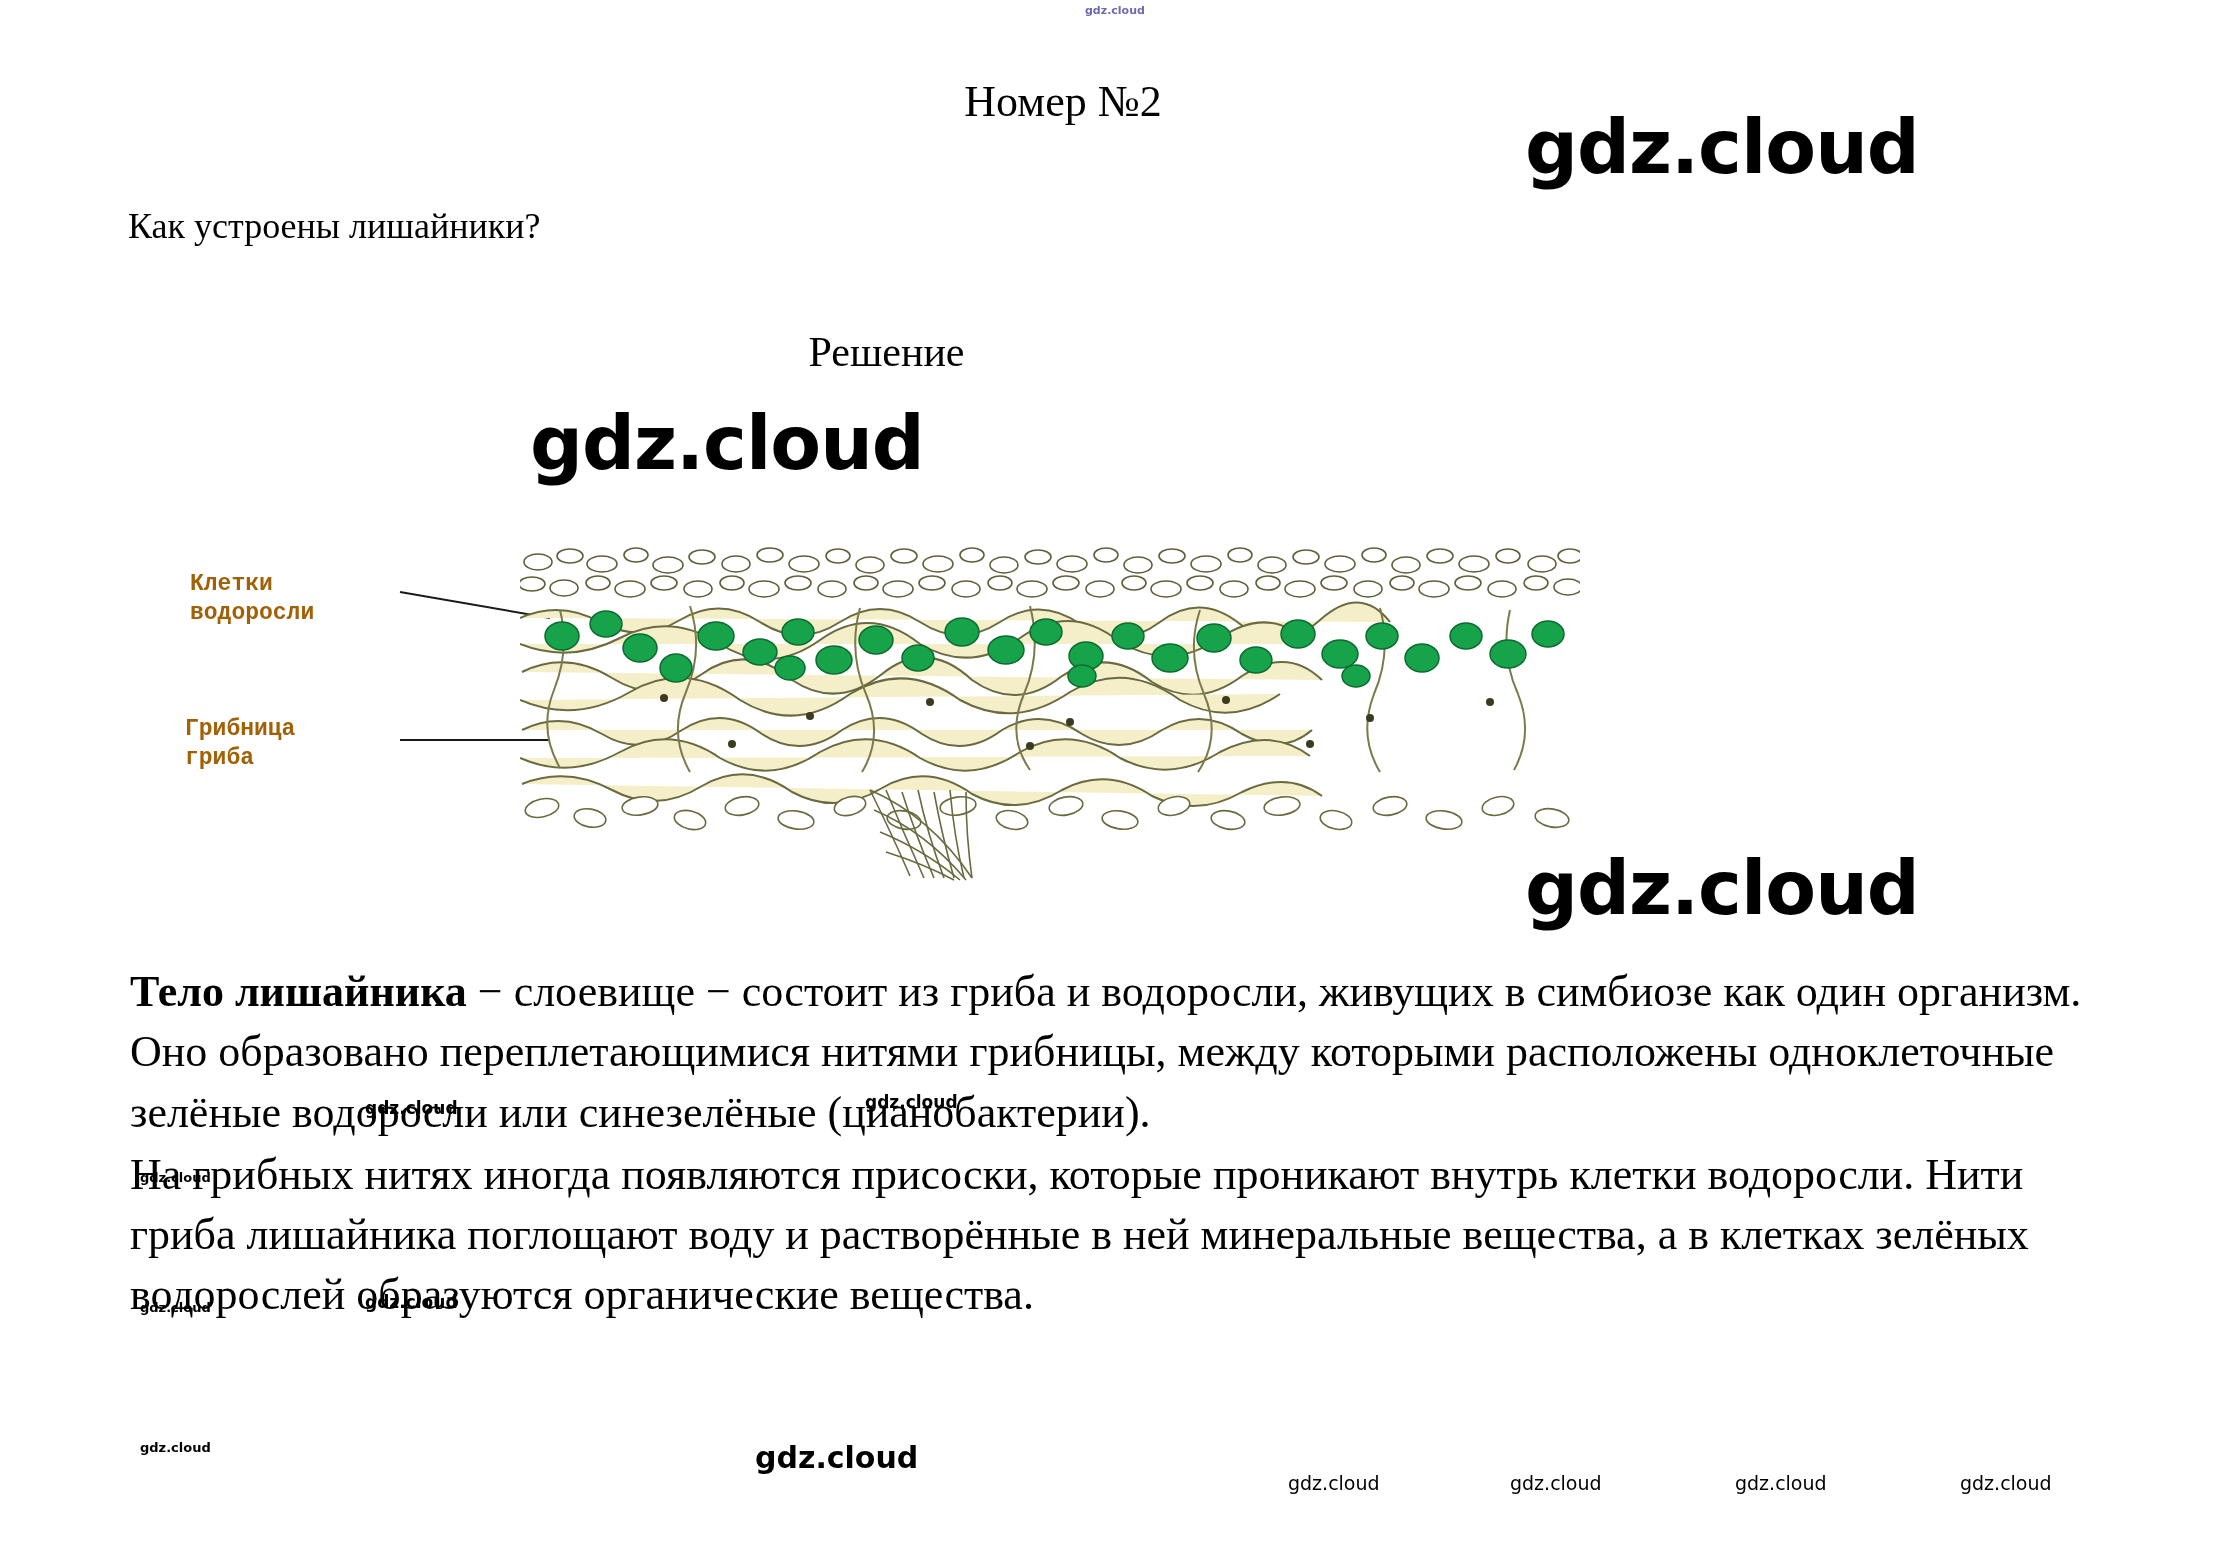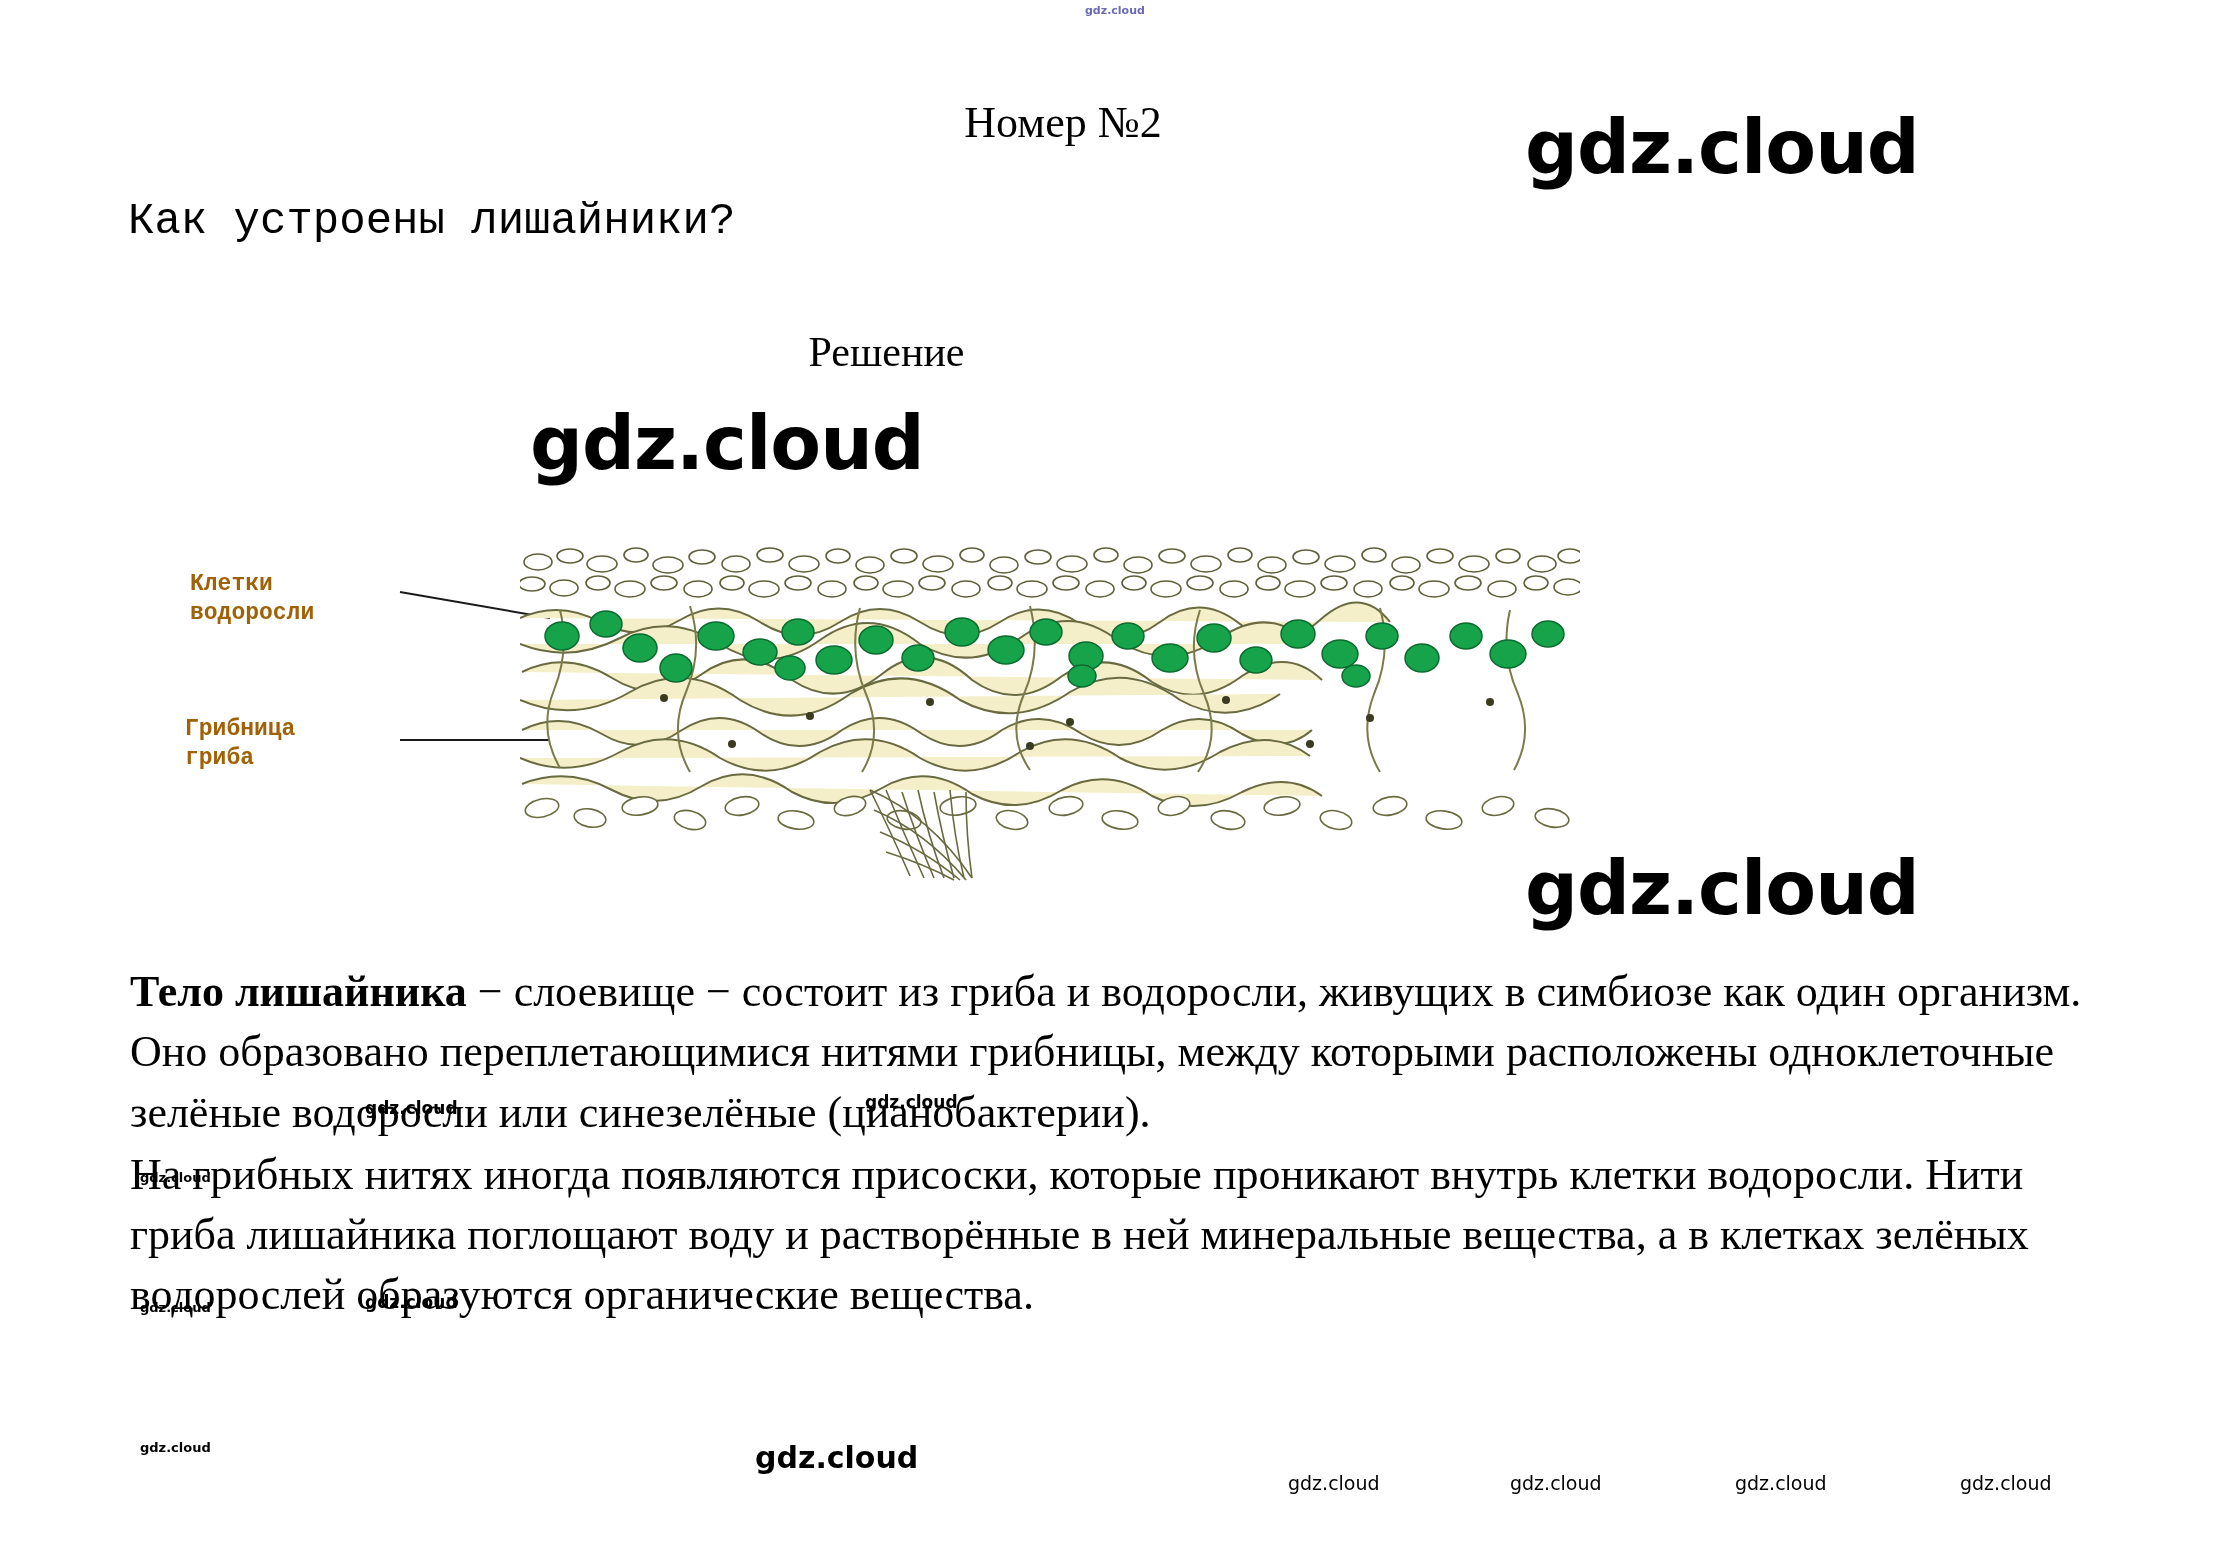--- a/index.html
+++ b/index.html
@@ -54,33 +54,32 @@
   .wm-row {
     font-size: 19px;
     font-weight: 400;
     font-family: "DejaVu Sans", sans-serif;
   }
 
   
   .title {
     position: absolute;
     left: 0;
-    top: 97px;
+    top: 76px;
     width: 2226px;
     text-align: center;
     font-size: 44px;
   }
   .title-inner { display: inline-block; margin-left: -100px; }
 
   .question {
     position: absolute;
     left: 128px;
-    top: 196px;
-    font-size: 44px;
-    font-family: Liberation Mono, monospace;
+    top: 205px;
+    font-size: 36px;
   }
 
   .solution {
     position: absolute;
     left: 0;
     top: 328px;
     width: 1873px;
     text-align: center;
     font-size: 42px;
   }

